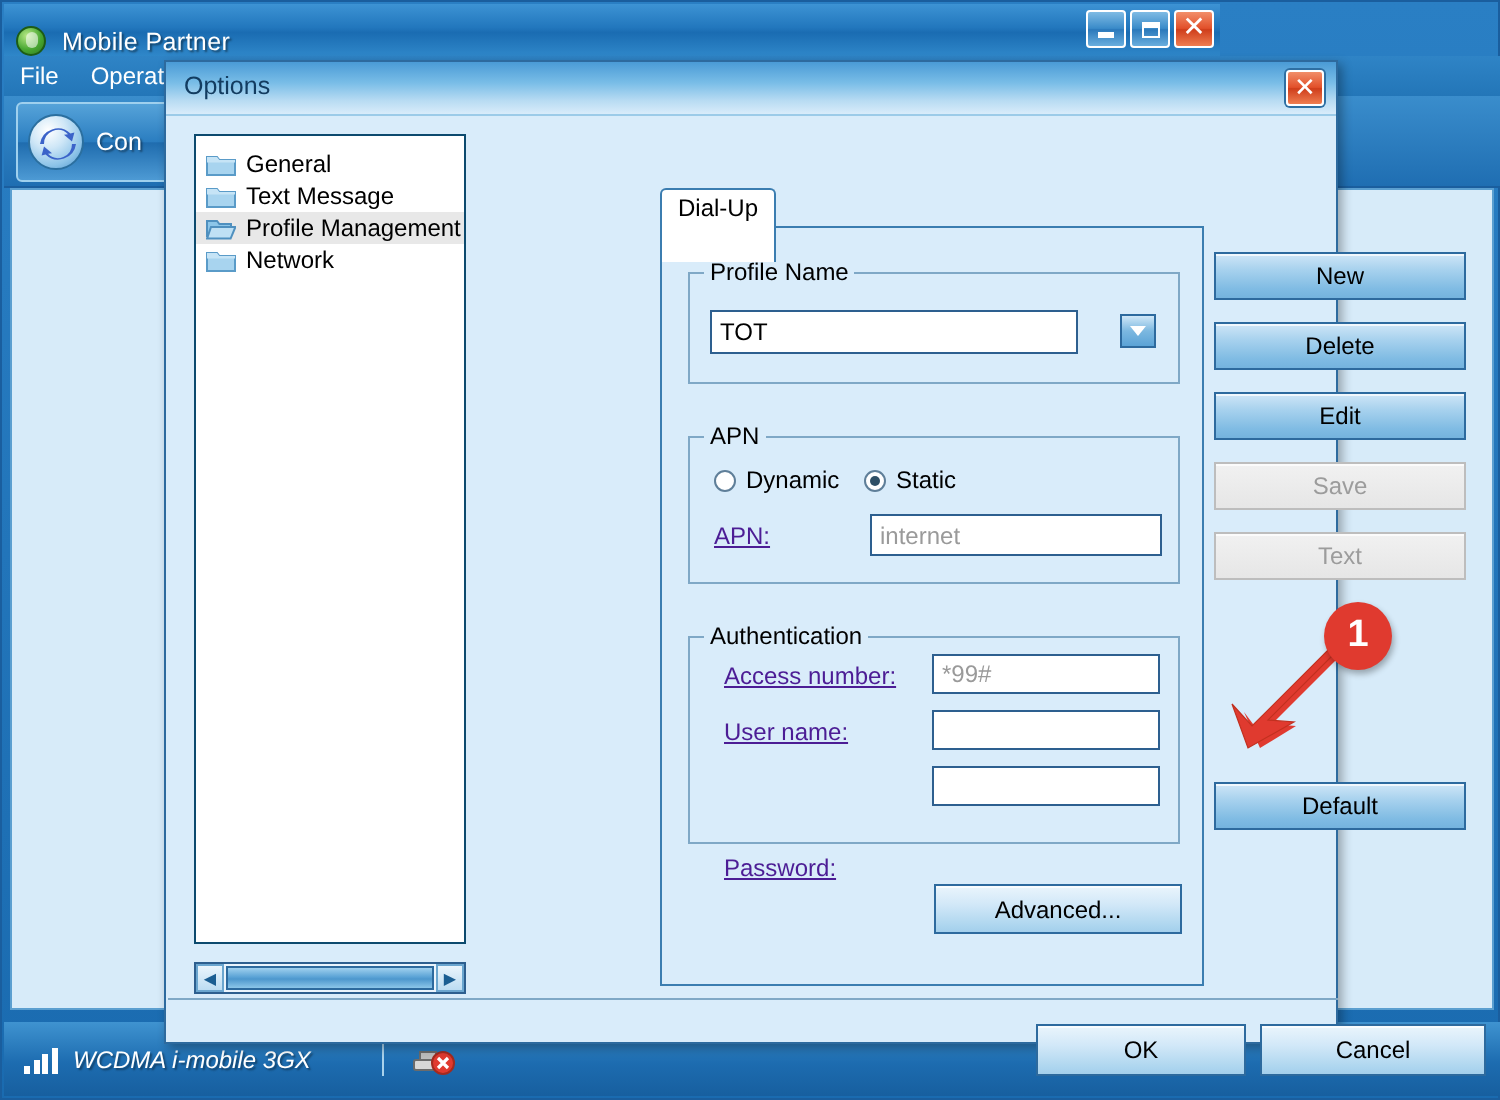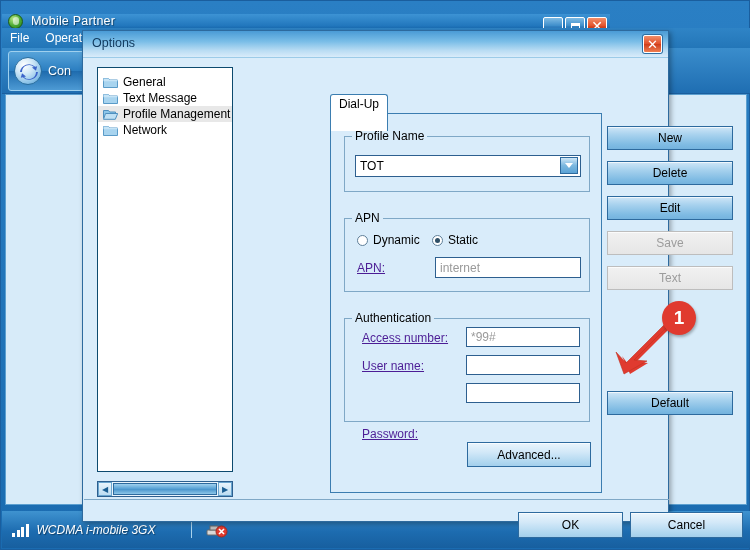--- a/index.html
+++ b/index.html
@@ -14,23 +14,23 @@
   #root { position: relative; width: 750px; height: 550px; }
 
   
   .app-window {
     position: absolute; left: 0; top: 0; width: 750px; height: 550px;
     background: linear-gradient(180deg, #2a7fc4 0%, #1a6bb0 100%);
     border: 1px solid #1a5e9e;
     box-sizing: border-box;
   }
   .app-titlebar {
-    position: absolute; left: 1px; top: 13px; width: 608px; height: 26px;
+    position: absolute; left: 1px; top: 1px; width: 608px; height: 26px;
     background: linear-gradient(180deg, #3d93d4 0%, #2277bd 45%, #1a6cb2 55%, #2f87c9 100%);
-    display: flex; align-items: flex-start;
+    display: flex; align-items: flex-end;
   }
   .app-icon {
     width: 15px; height: 15px; margin-left: 6px; border-radius: 50%;
     background: radial-gradient(circle at 35% 30%, #b8e986 0%, #49a832 55%, #2f7a1e 100%);
     border: 1px solid #1d5c16;
     box-sizing: border-box;
     position: relative;
   }
   .app-icon:after{
     content:''; position:absolute; left:4px; top:2px; width:6px; height:8px;
@@ -371,21 +371,21 @@
 
     <div class="tab-strip">
       <span class="tab">Dial-Up</span>
     </div>
 
     <div class="tab-body">
 
       <div class="group" style="left:13px; top:22px; width:246px; height:56px;">
         <span class="group-title">Profile Name</span>
         <div class="combo-wrap" style="left:10px; top:18px; width:226px; height:22px;">
-          <input class="txt" style="width: 226px; height: 22px;" readonly="" value="TOT">
+          <input class="txt" style="width: 184px; height: 22px;" readonly="" value="TOT">
           <div class="combo-btn">
               <i></i>
             </div>
         </div>
       </div>
 
       <div class="group" style="left:13px; top:104px; width:246px; height:74px;">
         <span class="group-title">APN</span>
         <div class="radio-row" style="left:12px; top:14px;">
           <span class="radio"></span>

